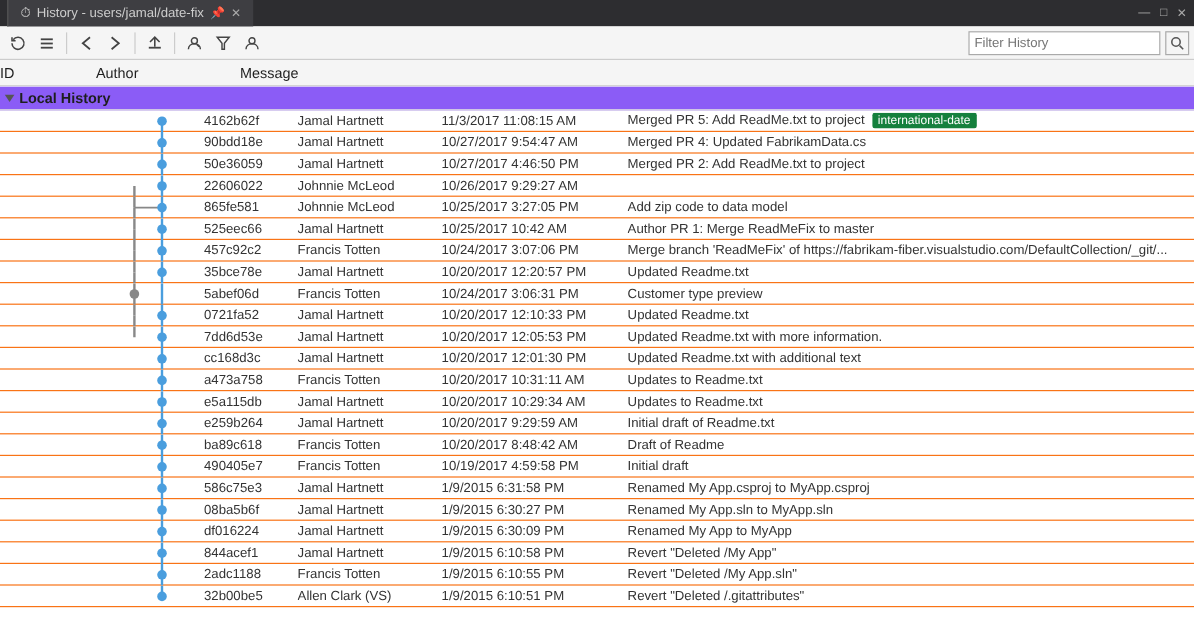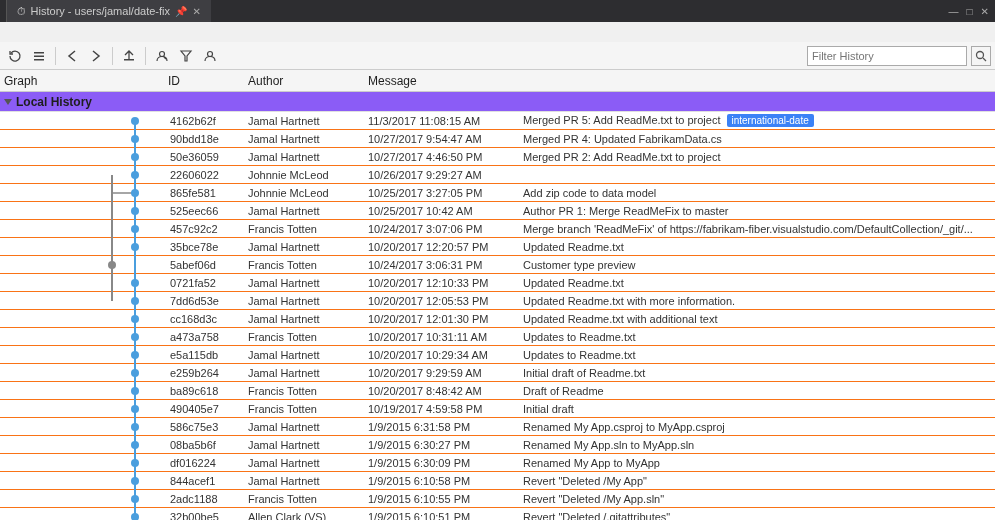--- a/index.html
+++ b/index.html
@@ -53,21 +53,20 @@
 
     
     .toolbar {
       background: #f5f5f5;
       border-bottom: 1px solid #ccc;
       height: 28px;
       display: flex;
       align-items: center;
       padding: 0 4px;
       gap: 2px;
-      margin-top: 20px;
     }
     .toolbar-btn {
       width: 22px;
       height: 22px;
       border: none;
       background: transparent;
       cursor: pointer;
       display: flex;
       align-items: center;
       justify-content: center;
@@ -167,21 +166,21 @@
       height: 18px;
       position: relative;
       flex-shrink: 0;
     }
     .cell-id { width: 80px; flex-shrink: 0; font-size: 11px; color: #333; padding-left: 2px; }
     .cell-author { width: 120px; flex-shrink: 0; font-size: 11px; color: #333; overflow: hidden; white-space: nowrap; }
     .cell-date { width: 155px; flex-shrink: 0; font-size: 11px; color: #333; }
     .cell-message { flex: 1; font-size: 11px; color: #333; overflow: hidden; white-space: nowrap; text-overflow: ellipsis; display: flex; align-items: flex-start; gap: 6px; }
 
     .tag-badge {
-      background: #3b82f6;
+      background: #15803d;
       color: #fff;
       font-size: 10px;
       padding: 1px 5px;
       border-radius: 2px;
       white-space: nowrap;
       flex-shrink: 0;
     }
 
     
     .graph-svg {
@@ -273,21 +272,20 @@
     <button class="filter-search-btn">
       <svg width="12" height="12" viewBox="0 0 12 12">
           <circle cx="5" cy="5" r="3.5" stroke="#555" stroke-width="1.3" fill="none"></circle>
           <line x1="8" y1="8" x2="11" y2="11" stroke="#555" stroke-width="1.3"></line>
         </svg>
     </button>
   </div>
 </div>
 
 <div class="col-headers">
-  <div class="col-graph">Graph</div>
   <div class="col-id">ID</div>
   <div class="col-author">Author</div>
   <div class="col-message">Message</div>
 </div>
 
 <div class="content">
 
   <div class="section-header">
     <span class="triangle-down"></span>
     <span class="section-header-label">Local History</span>

